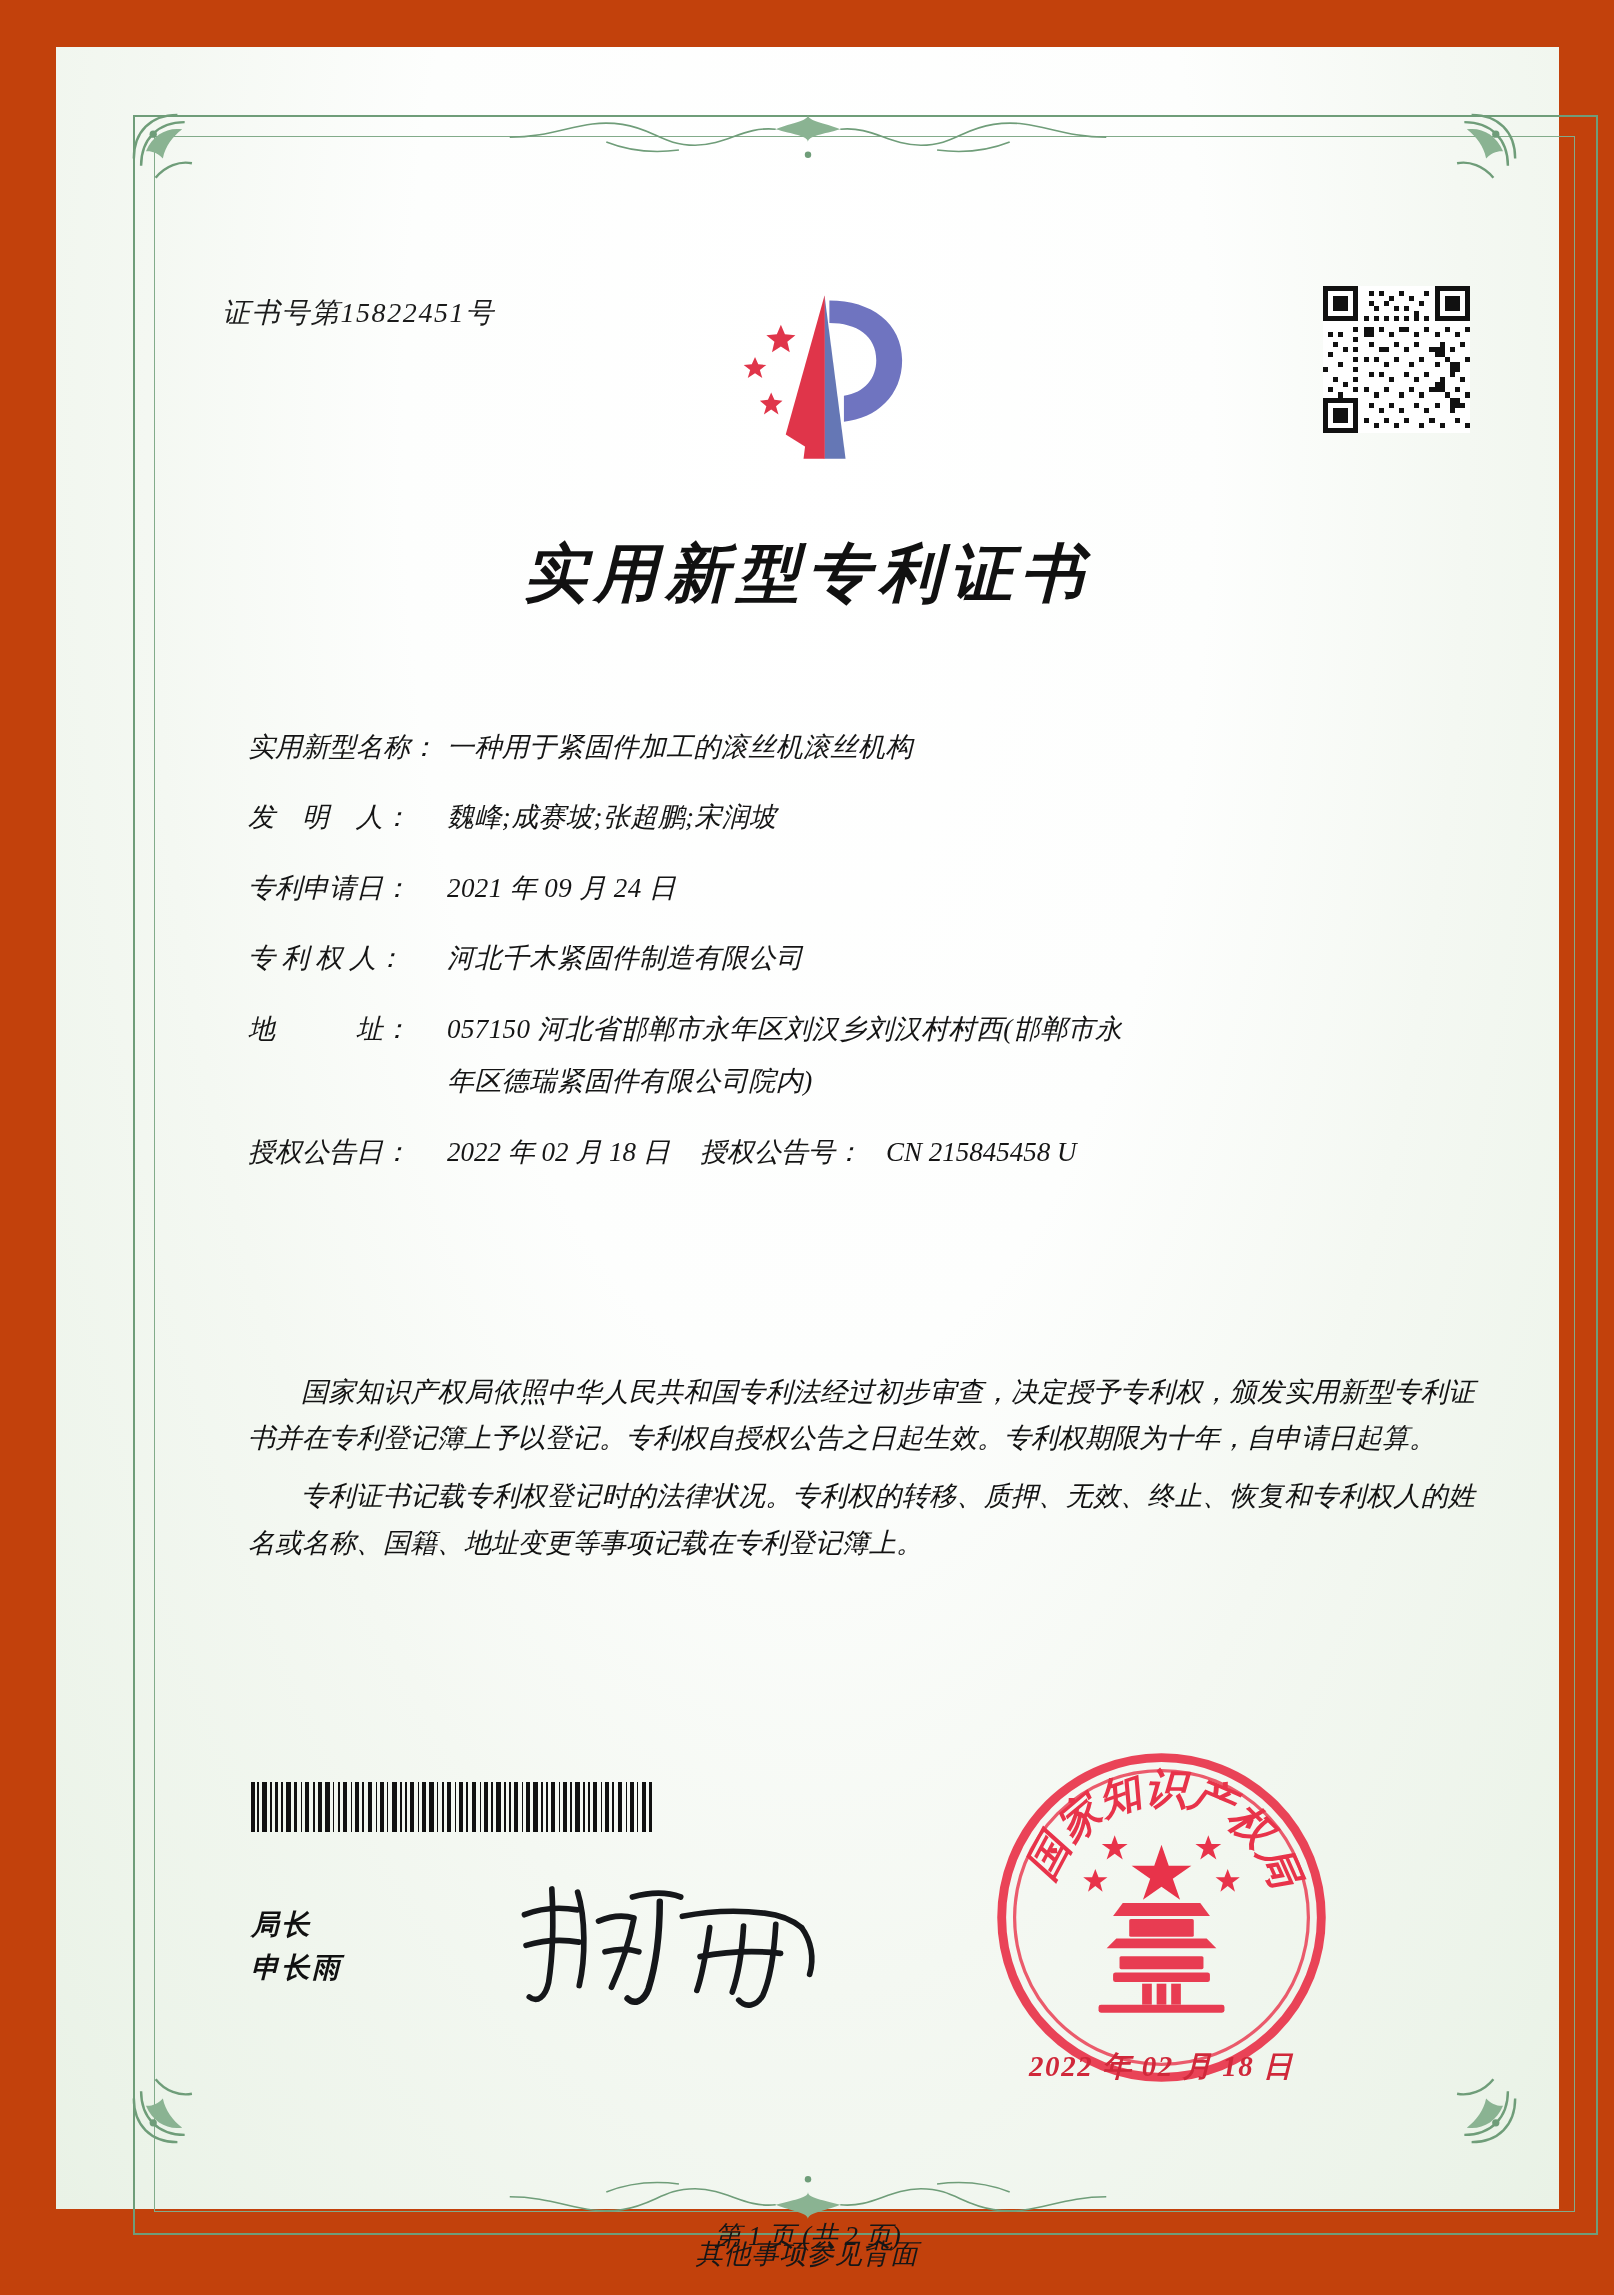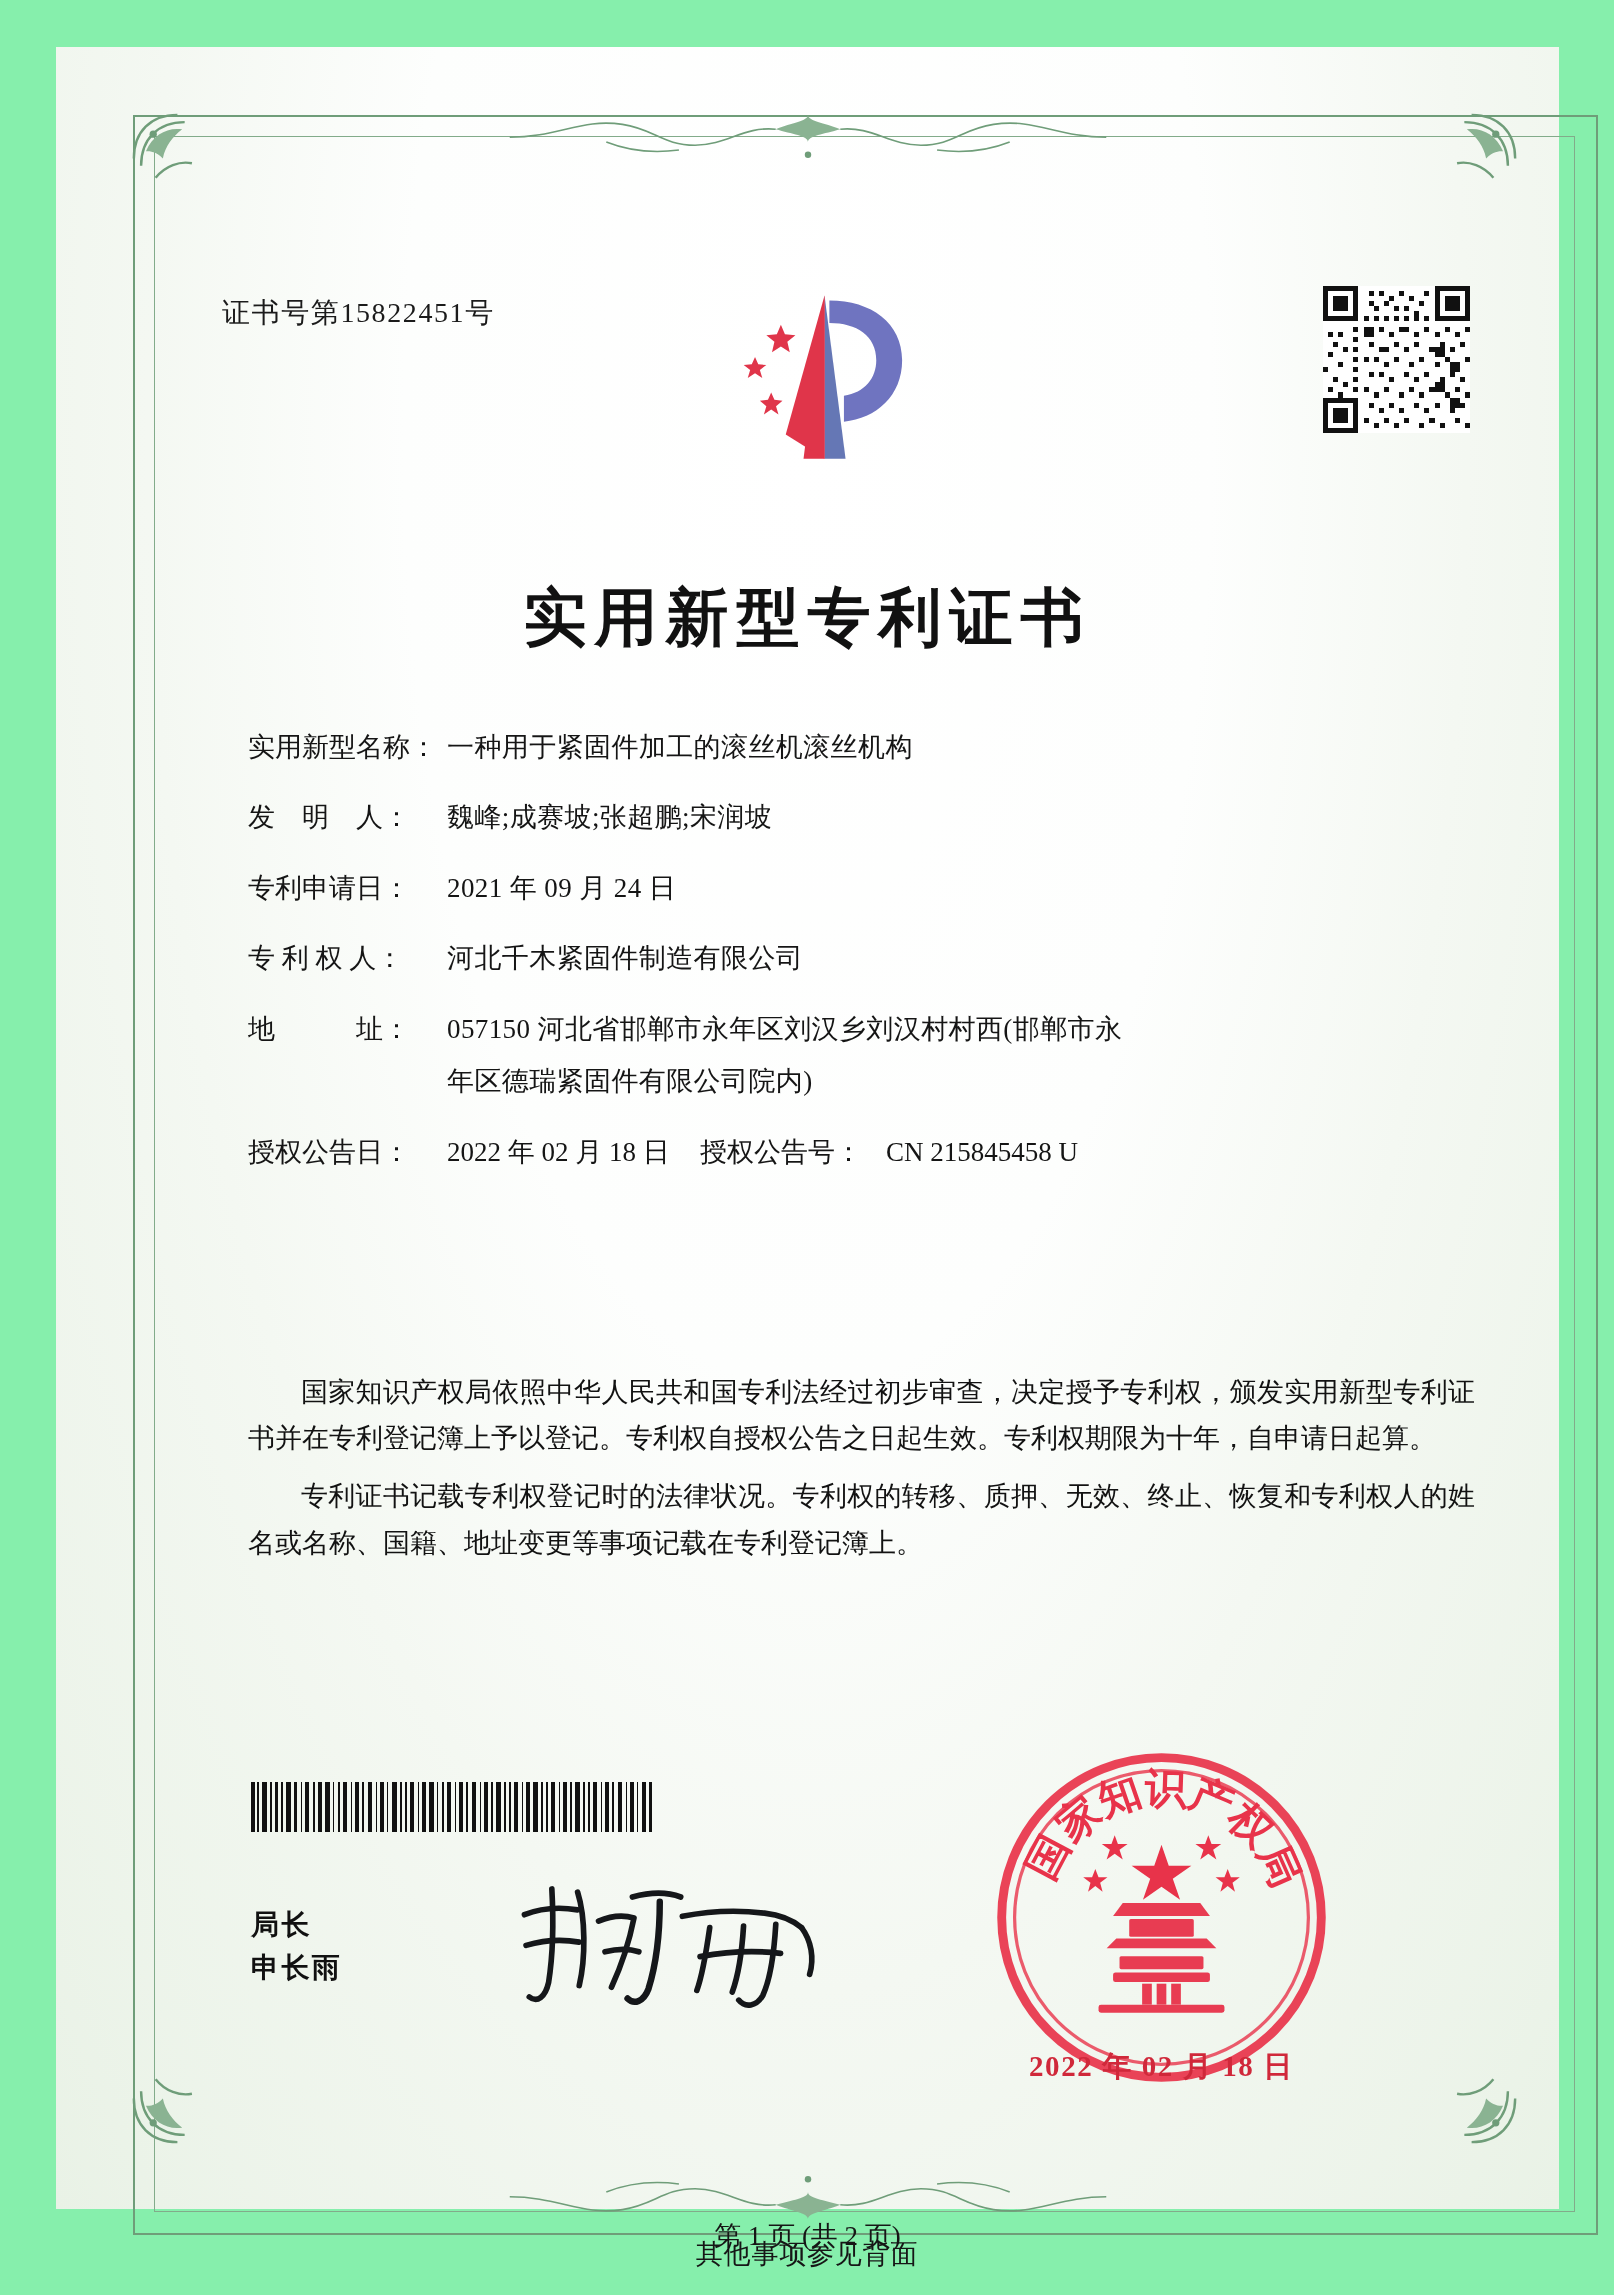--- a/index.html
+++ b/index.html
@@ -7,22 +7,23 @@
     padding: 0;
     background: #ffffff;
   }
   body {
     font-family: "Liberation Serif", serif;
   }
   .page {
     position: relative;
     width: 1614px;
     height: 2295px;
-    background: #86efac;
+    background: #c2410c;
     overflow: hidden;
+    font-style: italic;
   }
   
   .sheet {
     position: absolute;
     left: 56px;
     top: 47px;
     width: 1503px;
     height: 2162px;
     background:
       radial-gradient(ellipse at 50% 18%, #ffffff 0%, #fdfefd 38%, #f4f8f2 62%, #e9f2e6 100%);
@@ -98,21 +99,20 @@
     position: absolute;
     left: 0;
     right: 0;
     top: 484px;
     text-align: center;
     font-size: 63px;
     font-weight: bold;
     letter-spacing: 8px;
     color: #111;
     font-family: "DejaVu Serif", serif;
-    margin-top: 44px;
   }
 
   .fields {
     position: absolute;
     left: 192px;
     top: 682px;
     width: 1227px;
     font-size: 27px;
     color: #151515;
     line-height: 1.35;

